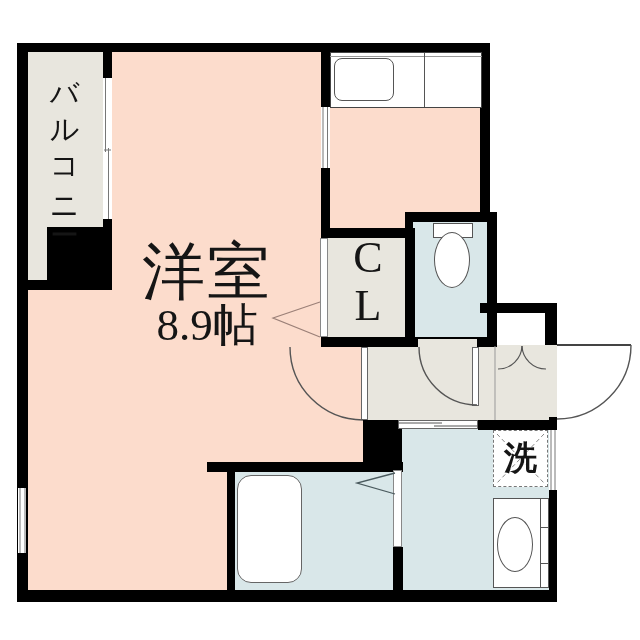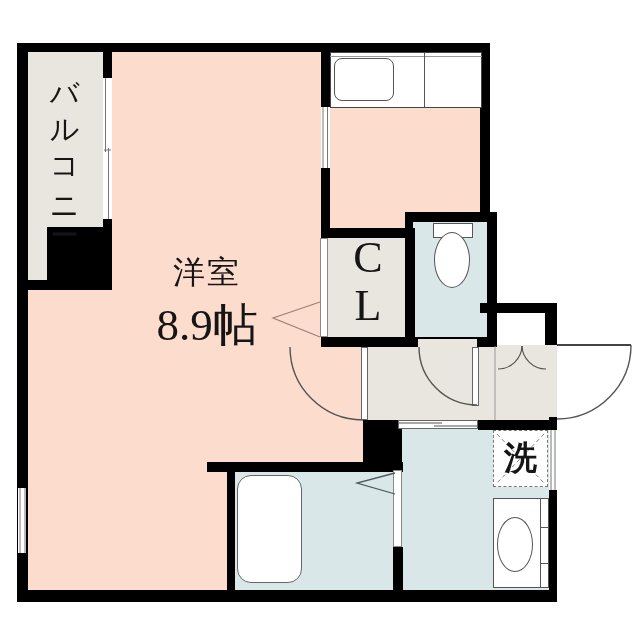--- a/index.html
+++ b/index.html
@@ -8,21 +8,21 @@
   .wall{position:absolute;background:var(--wall,#000);}
   .floor-room{position:absolute;background:var(--room,#fcdccc);}
   .floor-svc{position:absolute;background:var(--service,#e8e6de);}
   .floor-wet{position:absolute;background:var(--wet,#d9e7e9);}
   .white-fill{position:absolute;background:#fff;}
   .fixture{position:absolute;background:#fff;border:1px solid #555;box-sizing:border-box;}
   .thinline{position:absolute;background:#777;}
   svg.overlay{position:absolute;left:0;top:0;pointer-events:none;}
   .lbl{position:absolute;color:#151515;}
   .lbl-room{width:134px;left:140px;top:246px;text-align:center;line-height:53px;}
-  .lbl-room .l1{font-size:32px;letter-spacing:2px;}
+  .lbl-room .l1{font-size:63px;letter-spacing:2px;}
   .lbl-room .l2{font-size:45px;}
   .lbl-balcony{left:47px;top:54px;height:178px;width:38px;writing-mode:vertical-rl;text-orientation:upright;
                font-size:29px;letter-spacing:7px;text-align:center;}
   .lbl-cl{left:330px;top:234px;width:76px;text-align:center;font-size:44px;line-height:48px;}
   .lbl-laundry{left:493px;top:430px;width:55px;height:57px;display:flex;align-items:center;justify-content:center;
                font-size:33px;font-family:"Liberation Sans","DejaVu Sans",sans-serif;font-weight:bold;}
 </style>
 </head>
 <body>
 

